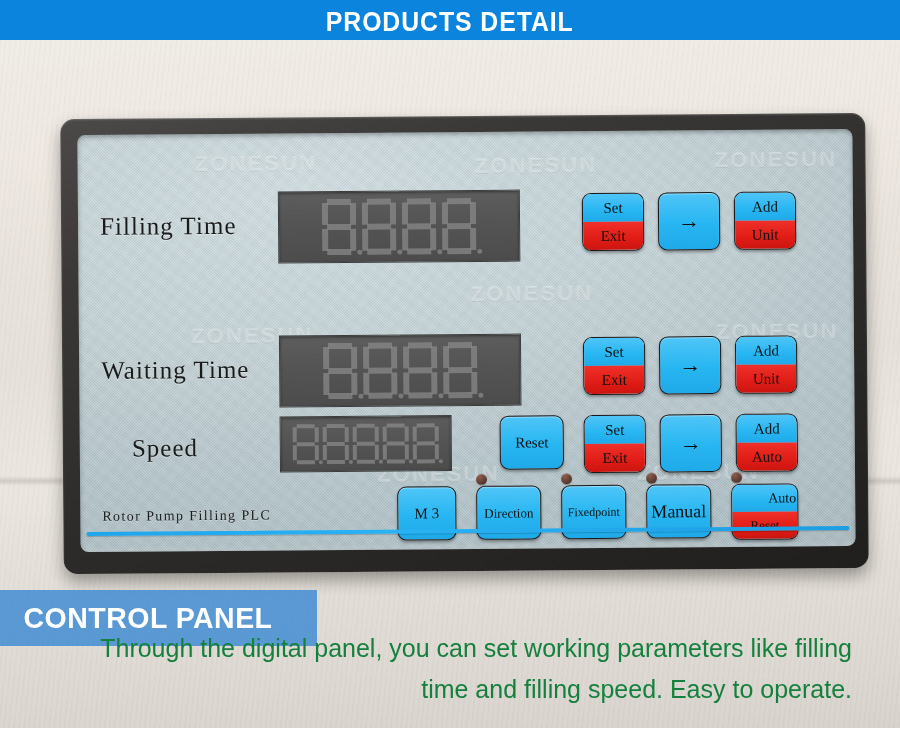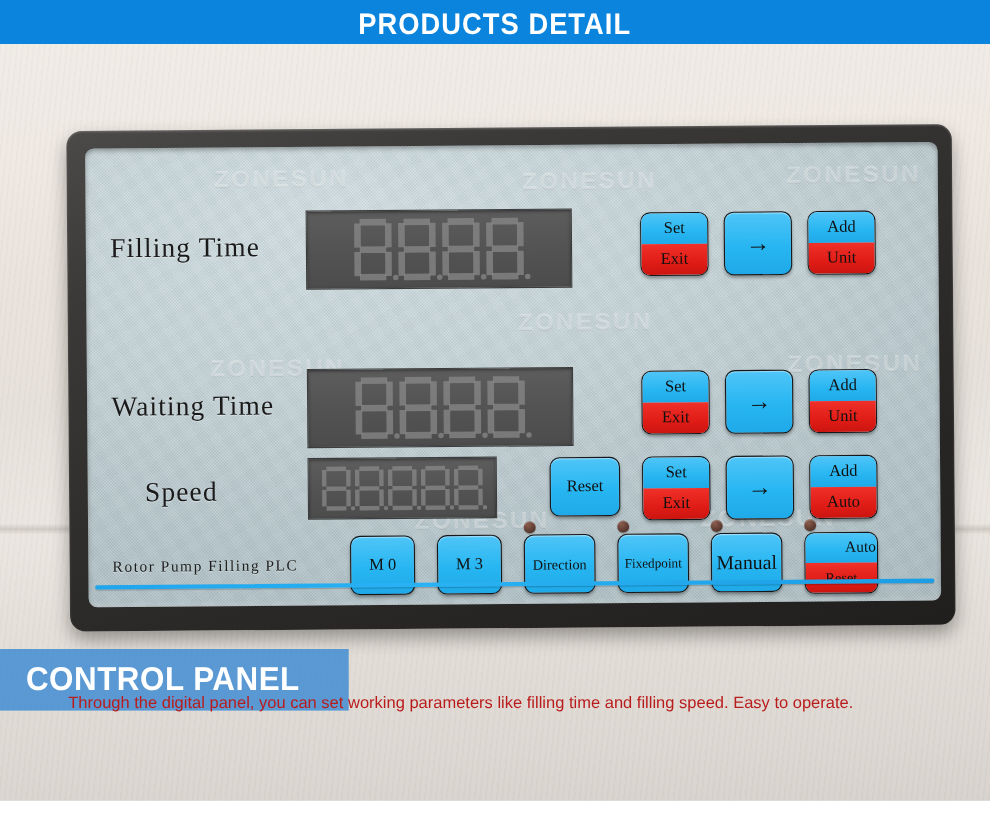--- a/index.html
+++ b/index.html
@@ -188,22 +188,23 @@
   .cp-tag-text{
     color:#ffffff;font-size:30px;font-weight:bold;
     letter-spacing:0.5px;margin-left:17px;
     font-family:"Liberation Sans", sans-serif;
     transform:scaleX(0.95);
   }
 
   
   .caption{
     position:absolute;left:62px;top:628px;width:790px;
-    font-size:15px;line-height:1.62;color:#b91c1c;
+    font-size:25px;line-height:1.62;color:#15803d;
     font-family:"Liberation Sans", sans-serif;
+    text-align:right;
   }
 </style>
 </head>
 <body>
 
 <div class="top-banner">
   <div class="top-banner-title">PRODUCTS DETAIL</div>
 </div>
 
 <div class="photo">
@@ -417,23 +418,20 @@
           </div>
         </div>
 
         <div class="btn" style="left:656px;top:284px;width:60px;height:56px;">
           <div class="half blue">Add</div>
           <div class="half red">Auto</div>
         </div>
 
         <div class="plc-label" style="left:22px;top:374px;">Rotor Pump Filling PLC</div>
 
-        <div class="btn solid" style="left:238px;top:354px;width:57px;height:52px;">
-          <div class="half">M 0</div>
-        </div>
 
         <div class="btn solid" style="left:317px;top:354px;width:57px;height:52px;">
           <div class="half">M 3</div>
         </div>
 
         <div class="led" style="left:396px;top:342px;"></div>
         <div class="btn solid" style="left:396px;top:354px;width:63px;height:52px;">
           <div class="half" style="font-size:13px;">Direction</div>
         </div>
 

